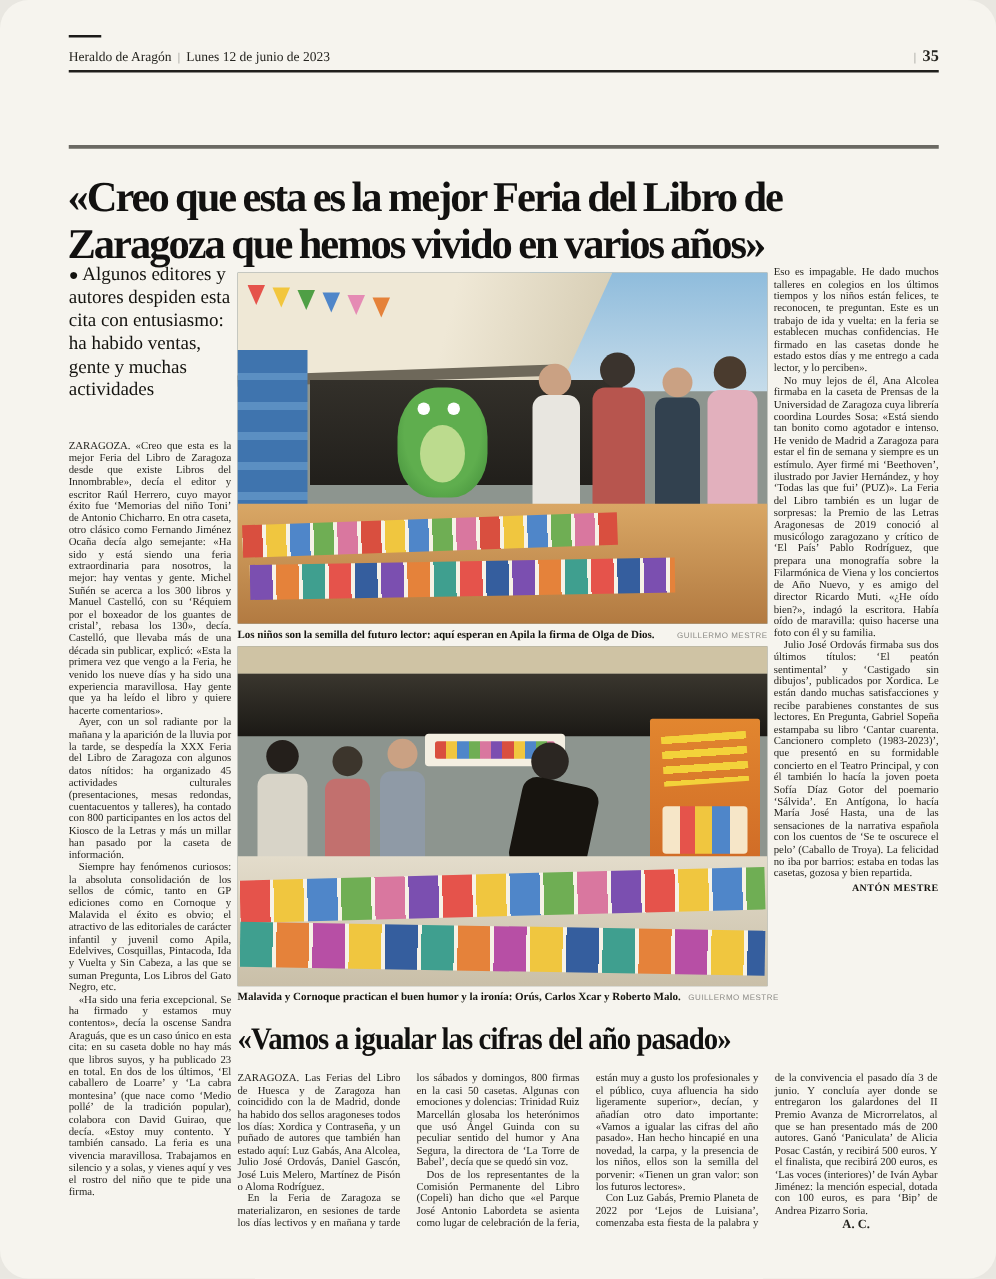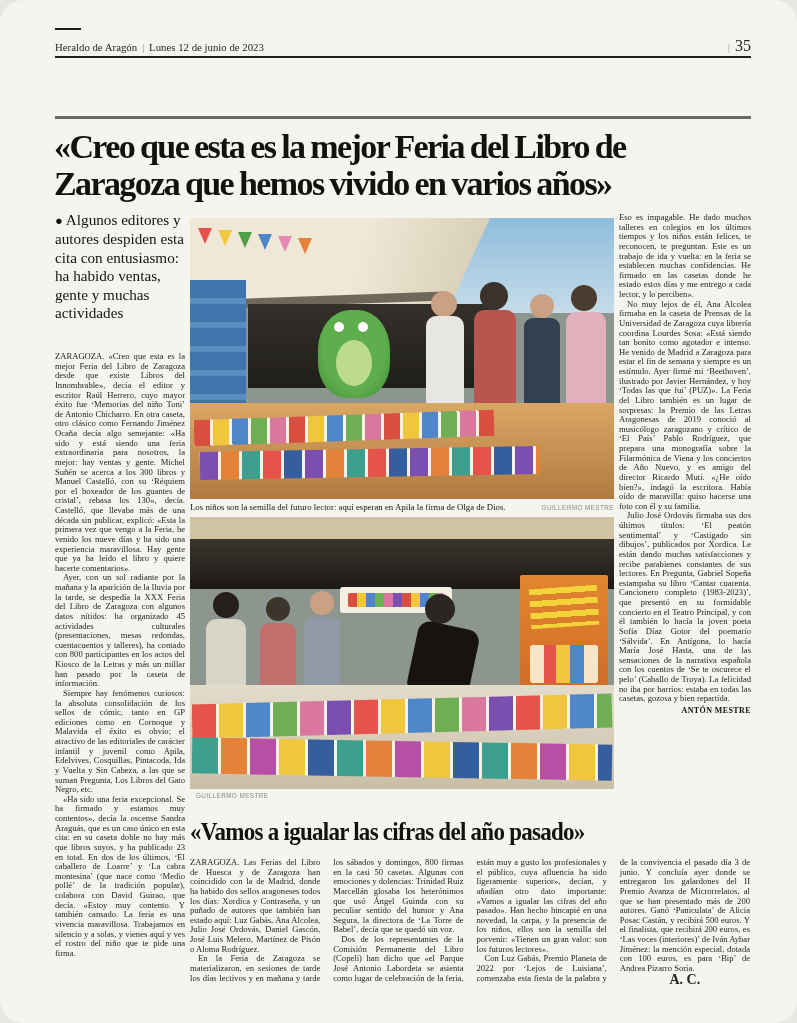--- a/index.html
+++ b/index.html
@@ -5,30 +5,30 @@
   html,body{margin:0;padding:0;background:#e9e7e1;}
   .page{position:relative;width:797px;height:1023px;background:#f6f4ee;margin:0 auto;overflow:hidden;
         font-family:"Liberation Serif","DejaVu Serif",serif;color:#1c1b18;border-radius:23px;}
   .abs{position:absolute;}
 
   
   .top-dash{left:55px;top:28px;width:26px;height:2px;background:#1b1a18;}
   .header-row{left:55px;top:37px;width:696px;display:flex;justify-content:space-between;align-items:baseline;
               font-size:10.8px;color:#262520;}
   .hsep{color:#8d8c88;padding:0 5px;font-size:9.5px;}
-  .pageno{font-weight:normal;font-size:16px;}
+  .pageno{font-weight:bold;font-size:13px;}
   .rule1{left:55px;top:56px;width:696px;height:2px;background:#201f1c;}
   .masthead{left:55px;top:59px;width:696px;text-align:center;font-weight:bold;font-size:50px;
             letter-spacing:-1px;line-height:56px;}
   .mast-blue{color:#1878b8;}
   .mast-amp{color:#9c9b98;}
   .rule2{left:55px;top:116px;width:696px;height:3px;background:#6b6963;}
 
   
-  .headline{left:54px;top:128px;width:700px;font-size:34px;font-weight:bold;line-height:37px;
+  .headline{left:54px;top:140px;width:700px;font-size:34px;font-weight:bold;line-height:37px;
             letter-spacing:-1.6px;word-spacing:-1px;color:#121110;}
 
   
   .lead{left:55px;top:211px;width:132px;font-size:15.2px;line-height:18.4px;color:#14130f;}
   .lead .bullet{font-size:13px;margin-right:3px;}
 
   
   .bodycol{font-size:8.6px;line-height:9.62px;text-align:justify;color:#25241f;}
   .bodycol p{margin:0;}
   .bodycol p.ind{text-indent:8px;}
@@ -36,30 +36,30 @@
   .col-right{left:619px;top:213px;width:132px;}
   .byline{text-align:right;font-weight:bold;font-size:8px;letter-spacing:.4px;margin-top:2px;color:#14130f;}
 
   
   .photo-stack{left:190px;top:218px;width:424px;}
   .photo{position:relative;width:424px;overflow:hidden;background:#8d958f;}
   .photo1{height:281px;}
   .photo2{height:272px;margin-top:5px;}
   .caption-row{width:424px;display:flex;justify-content:space-between;align-items:baseline;margin-top:3px;
                white-space:nowrap;}
-  .caption{font-weight:normal;font-size:8.8px;color:#16150f;}
+  .caption{font-weight:bold;font-size:8.8px;color:#16150f;}
   .credit{font-family:"Liberation Sans","DejaVu Sans",sans-serif;font-size:6.4px;color:#8b8a85;
           letter-spacing:.4px;margin-left:6px;}
 
   
   .h2{left:190px;top:818px;font-size:25px;font-weight:bold;letter-spacing:-0.8px;color:#121110;
       white-space:nowrap;transform:scaleX(.92);transform-origin:0 0;}
 
   .bottom-cols{left:190px;top:858px;width:560px;height:162px;column-count:4;column-gap:13px;}
-  .signature{text-align:center;font-weight:bold;font-size:14px;margin-top:1px;}
+  .signature{text-align:center;font-weight:bold;font-size:10px;margin-top:1px;}
 
   
   .ph{position:absolute;}
 </style>
 </head>
 <body>
 
 <div class="page">
 
   <div class="abs top-dash"></div>
@@ -147,20 +147,21 @@
           <rect x="114" y="38" width="36" height="82" rx="9" fill="#8f9aa6"></rect>
         <circle cx="250" cy="30" r="15" fill="#2b2622"></circle>
           <rect x="222" y="46" width="62" height="74" rx="12" fill="#17140f" transform="rotate(12 253 83)"></rect>
       </svg>
       <div class="ph" style="left:0;bottom:0;width:424px;height:104px;background:linear-gradient(#e3dccb,#c9bfa8);"></div>
       <div class="ph" style="left:2px;bottom:56px;width:420px;height:34px;transform:rotate(-1.5deg);background:repeating-linear-gradient(90deg,#e5534b 0 24px,#f6f2e6 24px 27px,#f0c63f 27px 51px,#f6f2e6 51px 54px,#4f86c9 54px 78px,#f6f2e6 78px 81px,#6fae54 81px 105px,#f6f2e6 105px 108px,#d9779f 108px 132px,#f6f2e6 132px 135px,#7b4fb0 135px 159px,#f6f2e6 159px 162px);"></div>
       <div class="ph" style="left:2px;bottom:12px;width:420px;height:36px;transform:rotate(1deg);background:repeating-linear-gradient(90deg,#3f9f8f 0 26px,#f6f2e6 26px 29px,#e5823a 29px 55px,#f6f2e6 55px 58px,#b74fa5 58px 84px,#f6f2e6 84px 87px,#f0c63f 87px 113px,#f6f2e6 113px 116px,#355e9e 116px 142px,#f6f2e6 142px 145px);"></div>
     </div>
 
     <div class="caption-row">
+      <span class="caption">Malavida y Cornoque practican el buen humor y la ironía: Orús, Carlos Xcar y Roberto Malo.</span>
       <span class="credit">GUILLERMO MESTRE</span>
     </div>
   </div>
 
   <div class="abs bodycol col-right">
     <p>Eso es impagable. He dado muchos talleres en colegios en los últimos tiempos y los niños están felices, te reconocen, te preguntan. Este es un trabajo de ida y vuelta: en la feria se establecen muchas confidencias. He firmado en las casetas donde he estado estos días y me entrego a cada lector, y lo perciben».</p>
     <p class="ind">No muy lejos de él, Ana Alcolea firmaba en la caseta de Prensas de la Universidad de Zaragoza cuya librería coordina Lourdes Sosa: «Está siendo tan bonito como agotador e intenso. He venido de Madrid a Zaragoza para estar el fin de semana y siempre es un estímulo. Ayer firmé mi ‘Beethoven’, ilustrado por Javier Hernández, y hoy ‘Todas las que fui’ (PUZ)». La Feria del Libro también es un lugar de sorpresas: la Premio de las Letras Aragonesas de 2019 conoció al musicólogo zaragozano y crítico de ‘El País’ Pablo Rodríguez, que prepara una monografía sobre la Filarmónica de Viena y los conciertos de Año Nuevo, y es amigo del director Ricardo Muti. «¿He oído bien?», indagó la escritora. Había oído de maravilla: quiso hacerse una foto con él y su familia.</p>
     <p class="ind">Julio José Ordovás firmaba sus dos últimos títulos: ‘El peatón sentimental’ y ‘Castigado sin dibujos’, publicados por Xordica. Le están dando muchas satisfacciones y recibe parabienes constantes de sus lectores. En Pregunta, Gabriel Sopeña estampaba su libro ‘Cantar cuarenta. Cancionero completo (1983-2023)’, que presentó en su formidable concierto en el Teatro Principal, y con él también lo hacía la joven poeta Sofía Díaz Gotor del poemario ‘Sálvida’. En Antígona, lo hacía María José Hasta, una de las sensaciones de la narrativa española con los cuentos de ‘Se te oscurece el pelo’ (Caballo de Troya). La felicidad no iba por barrios: estaba en todas las casetas, gozosa y bien repartida.</p>
     <div class="byline">ANTÓN MESTRE</div>
   </div>

